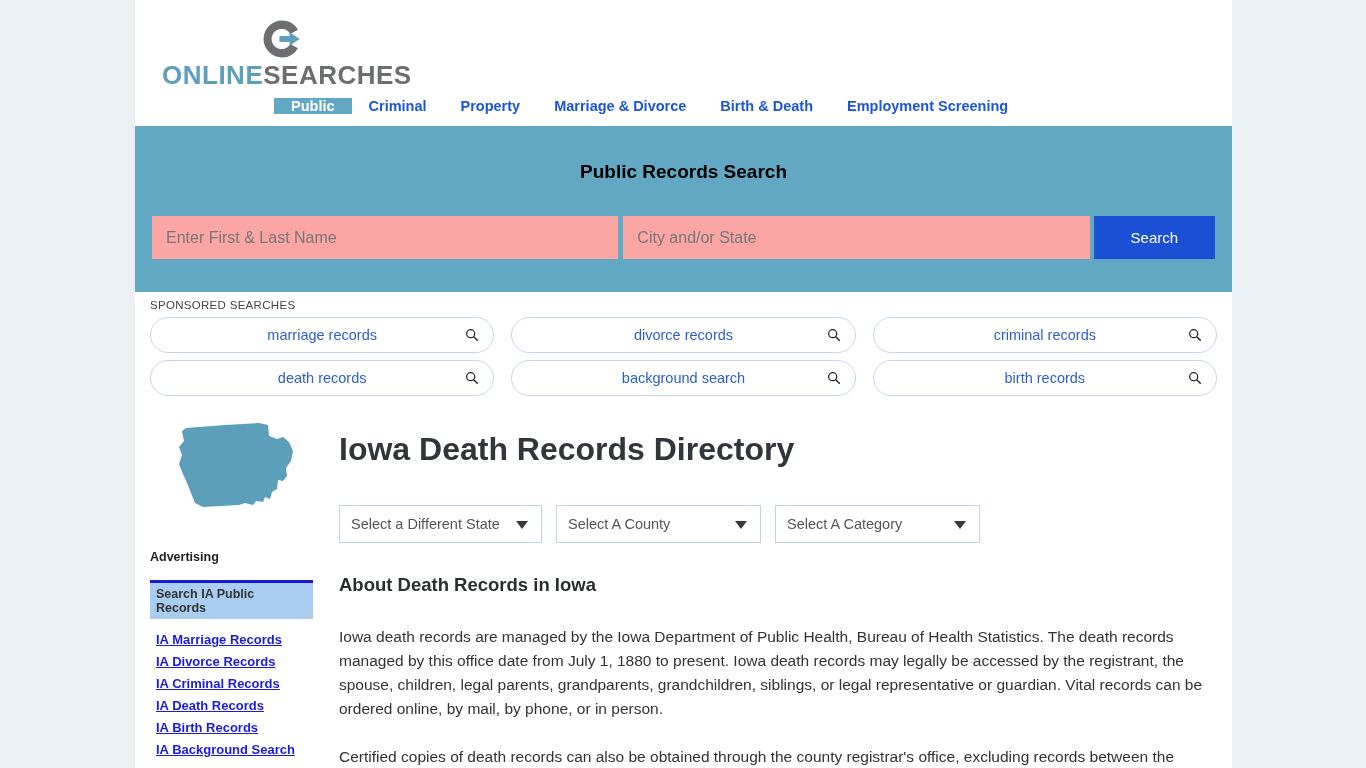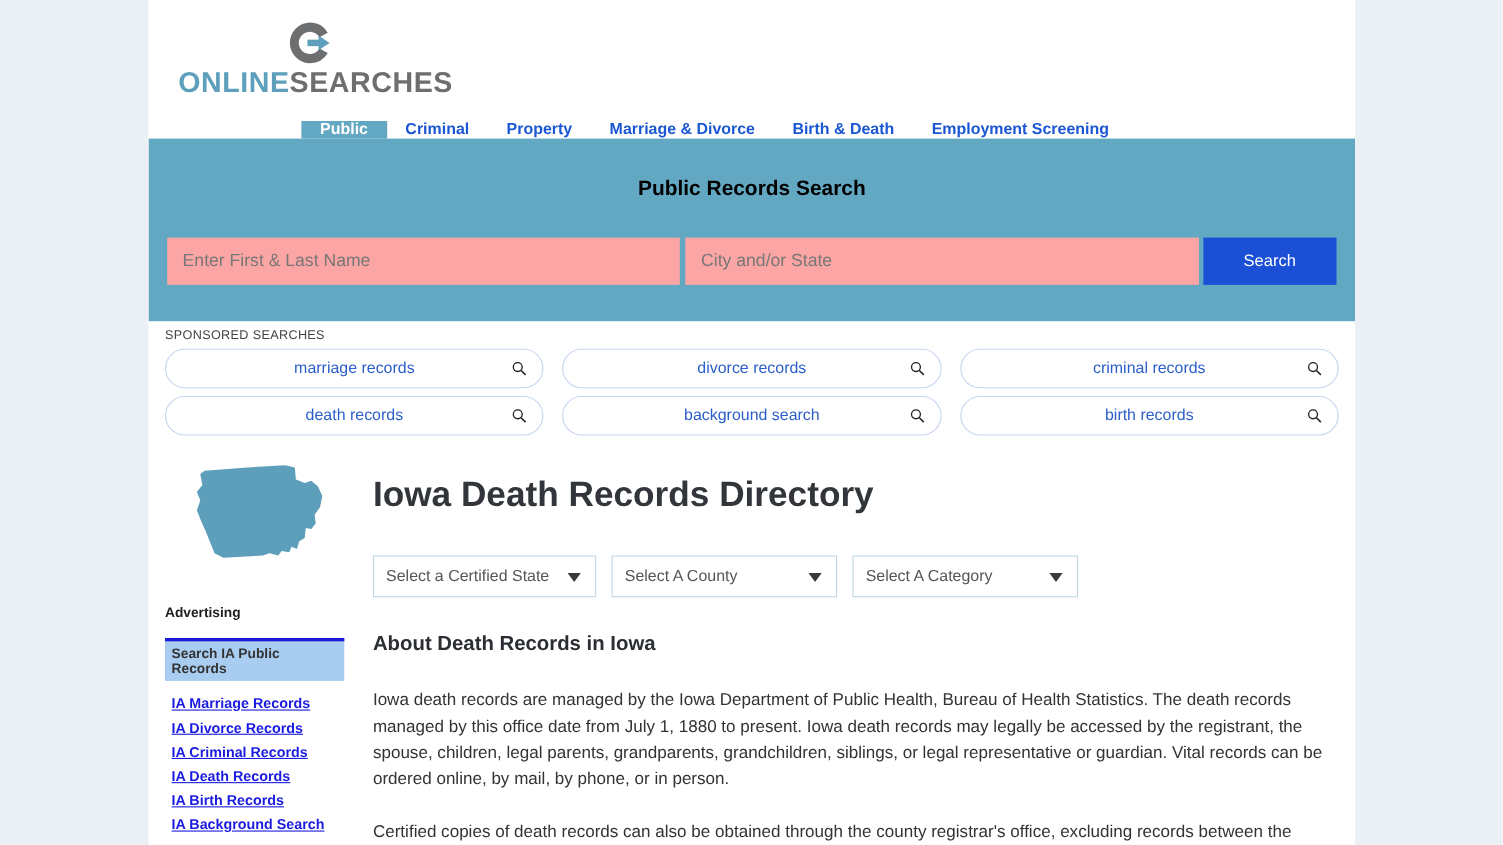--- a/index.html
+++ b/index.html
@@ -47,21 +47,21 @@
   .logo-text .w1 { color: #5e9fbb; }
   .logo-text .w2 { color: #6d6e70; }
 
   
   .nav {
     position: absolute;
     left: 0; top: 85px;
     width: 975px;
     height: 41px;
     display: flex;
-    align-items: flex-end;
+    align-items: center;
     padding-left: 139px;
     box-sizing: border-box;
   }
   .nav-item {
     display: flex;
     align-items: center;
     padding: 0 17px;
     font-size: 14.5px;
     font-weight: bold;
     color: #1b56d3;
@@ -379,21 +379,21 @@
   <div class="content">
 
     <svg class="state-map" viewBox="0 0 132 96">
       <path d="M9,12 L13,9 L52,6 L86,4 L95,6 L96,17 L104,20 L110,18 L116,23 L120,32 L118,42 L113,49 L114,57 L110,62 L105,61 L104,70 L99,73 L97,80 L92,78 L90,83 L83,82 L80,86 L72,84 L66,86 L30,88 L22,84 L18,74 L14,64 L10,55 L6,45 L9,36 L6,28 L11,22 Z" fill="#5d9ebb"></path>
     </svg>
 
     <div class="page-title">Iowa Death Records Directory</div>
 
     <div class="selects">
       <div class="select sel-state">
-        <span class="select-label">Select a Certified State</span>
+        <span class="select-label">Select a Different State</span>
         <span class="caret"></span>
       </div>
       <div class="select sel-county">
         <span class="select-label">Select A County</span>
         <span class="caret"></span>
       </div>
       <div class="select sel-category">
         <span class="select-label">Select A Category</span>
         <span class="caret"></span>
       </div>

